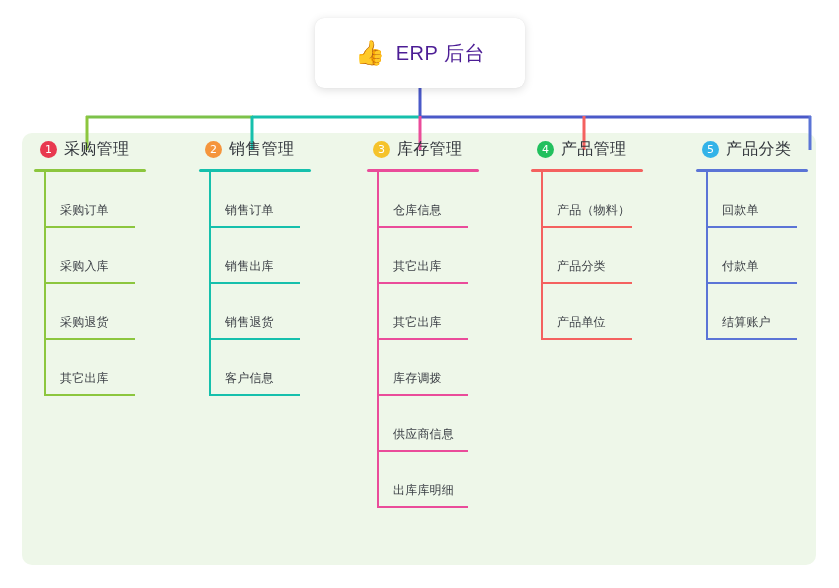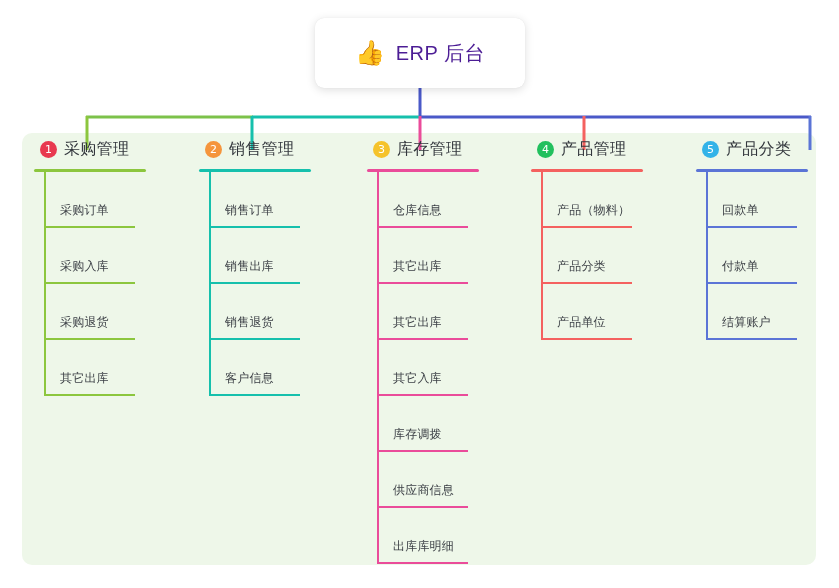--- a/index.html
+++ b/index.html
@@ -250,25 +250,20 @@
           <div class="label">其它出库</div>
         </div>
         <div class="item">
           <div class="spine" style="background: rgb(234, 76, 154);"></div>
           <div class="rule" style="background: rgb(234, 76, 154);"></div>
           <div class="label">其它出库</div>
         </div>
         <div class="item">
           <div class="spine" style="background: rgb(234, 76, 154);"></div>
           <div class="rule" style="background: rgb(234, 76, 154);"></div>
-          <div class="label">其它入库</div>
-        </div>
-        <div class="item">
-          <div class="spine" style="background: rgb(234, 76, 154);"></div>
-          <div class="rule" style="background: rgb(234, 76, 154);"></div>
           <div class="label">库存调拨</div>
         </div>
         <div class="item">
           <div class="spine" style="background: rgb(234, 76, 154);"></div>
           <div class="rule" style="background: rgb(234, 76, 154);"></div>
           <div class="label">供应商信息</div>
         </div>
         <div class="item">
           <div class="spine" style="background: rgb(234, 76, 154);"></div>
           <div class="rule" style="background: rgb(234, 76, 154);"></div>

